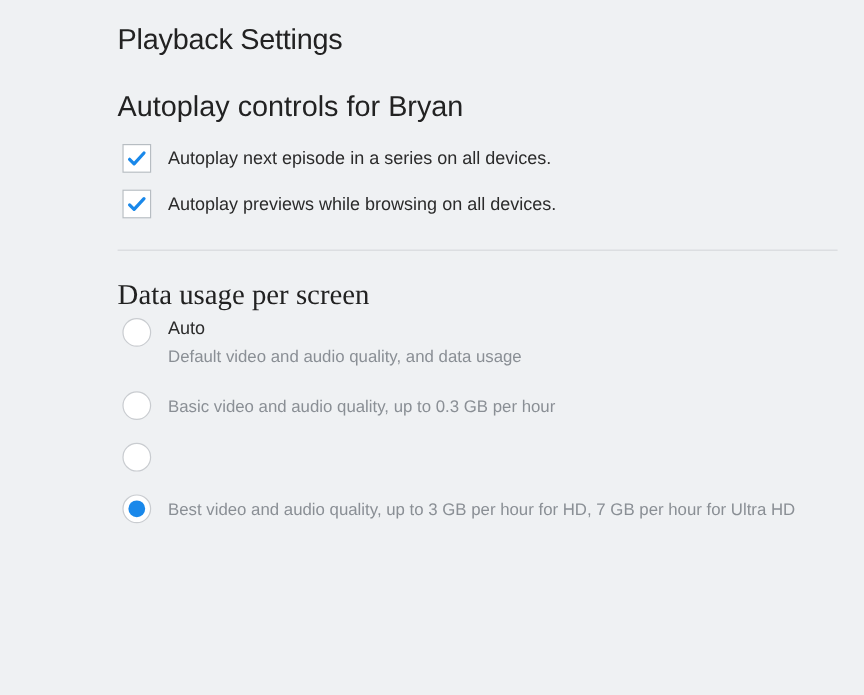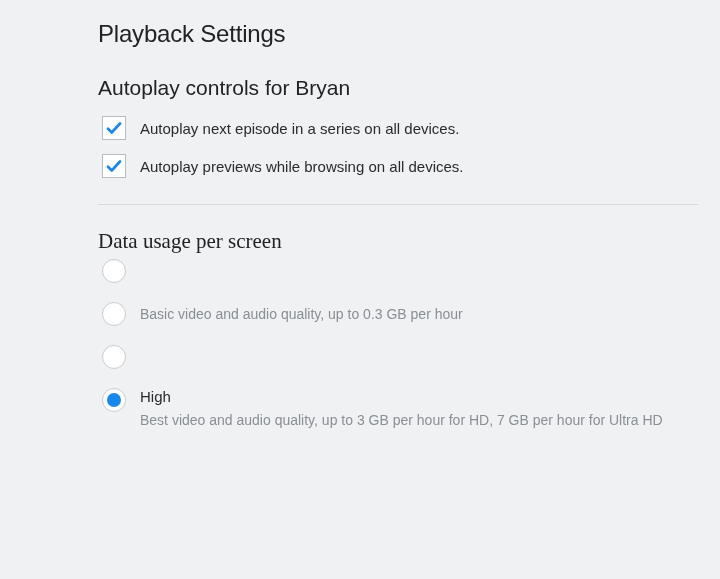--- a/index.html
+++ b/index.html
@@ -28,21 +28,21 @@
     box-sizing:border-box;
   }
   h1.page-title{
     margin:0 0 28px 0;
     font-size:24px;
     font-weight:400;
     letter-spacing:-0.2px;
   }
   h2.section-title{
     margin:6px 0 16px 0;
-    font-size:21px;
+    font-size:24px;
     font-weight:400;
     color:var(--text);
   }
   h2.section-title.light{
     font-weight:300;
   }
   h2.section-title.data{
     margin:24px 0 4px 0;
     font-family:Liberation Serif, serif;
   }
@@ -145,34 +145,37 @@
     </div>
     <span class="label">Autoplay previews while browsing on all devices.</span>
   </div>
 
   <hr class="hr">
 
   <h2 class="section-title light data">Data usage per screen</h2>
 
   <div class="radio-row">
     <div class="radio"></div>
+    <div class="radio-texts">
+      <span class="radio-label">Auto</span>
+      <span class="radio-desc">Default video and audio quality, and data usage</span>
+    </div>
   </div>
 
   <div class="radio-row">
     <div class="radio"></div>
     <div class="radio-texts">
       <span class="radio-desc">Basic video and audio quality, up to 0.3 GB per hour</span>
     </div>
   </div>
 
   <div class="radio-row">
     <div class="radio"></div>
   </div>
 
   <div class="radio-row">
     <div class="radio selected"></div>
     <div class="radio-texts">
-      <span class="radio-label">High</span>
       <span class="radio-desc">Best video and audio quality, up to 3 GB per hour for HD, 7 GB per hour for Ultra HD</span>
     </div>
   </div>
 
 </div>
 
 </body></html>

